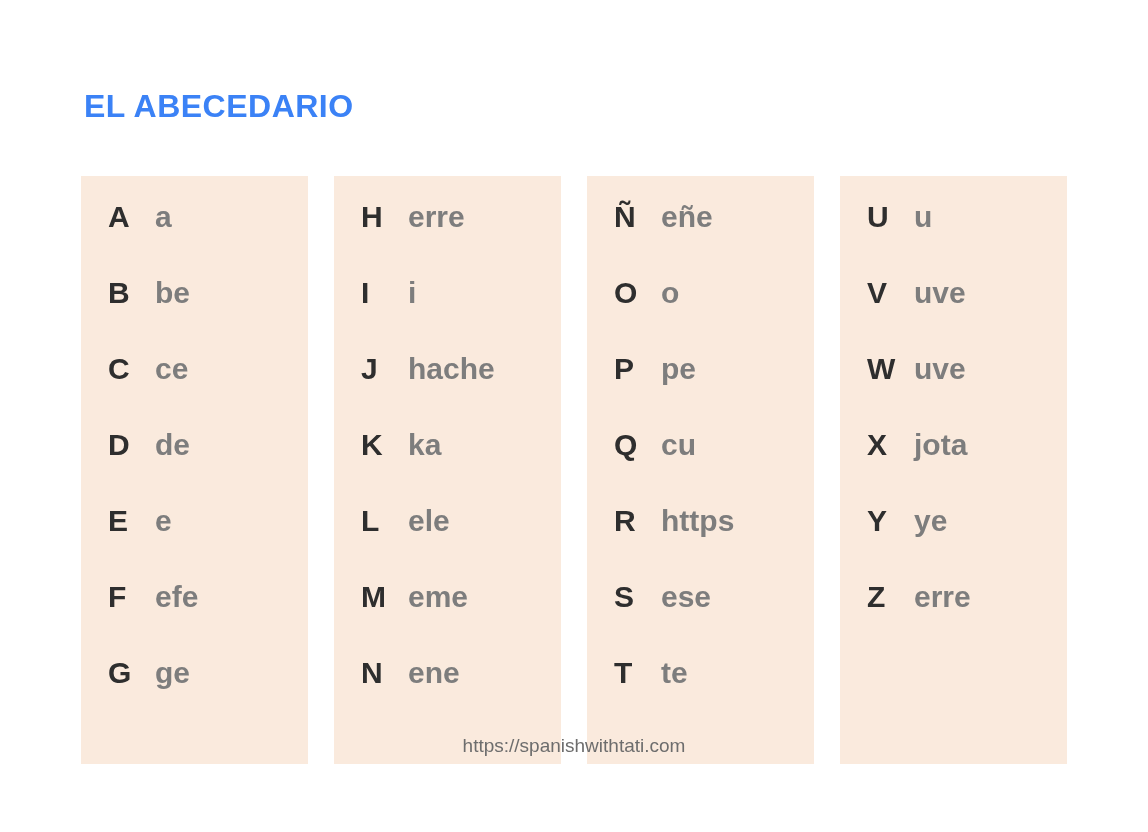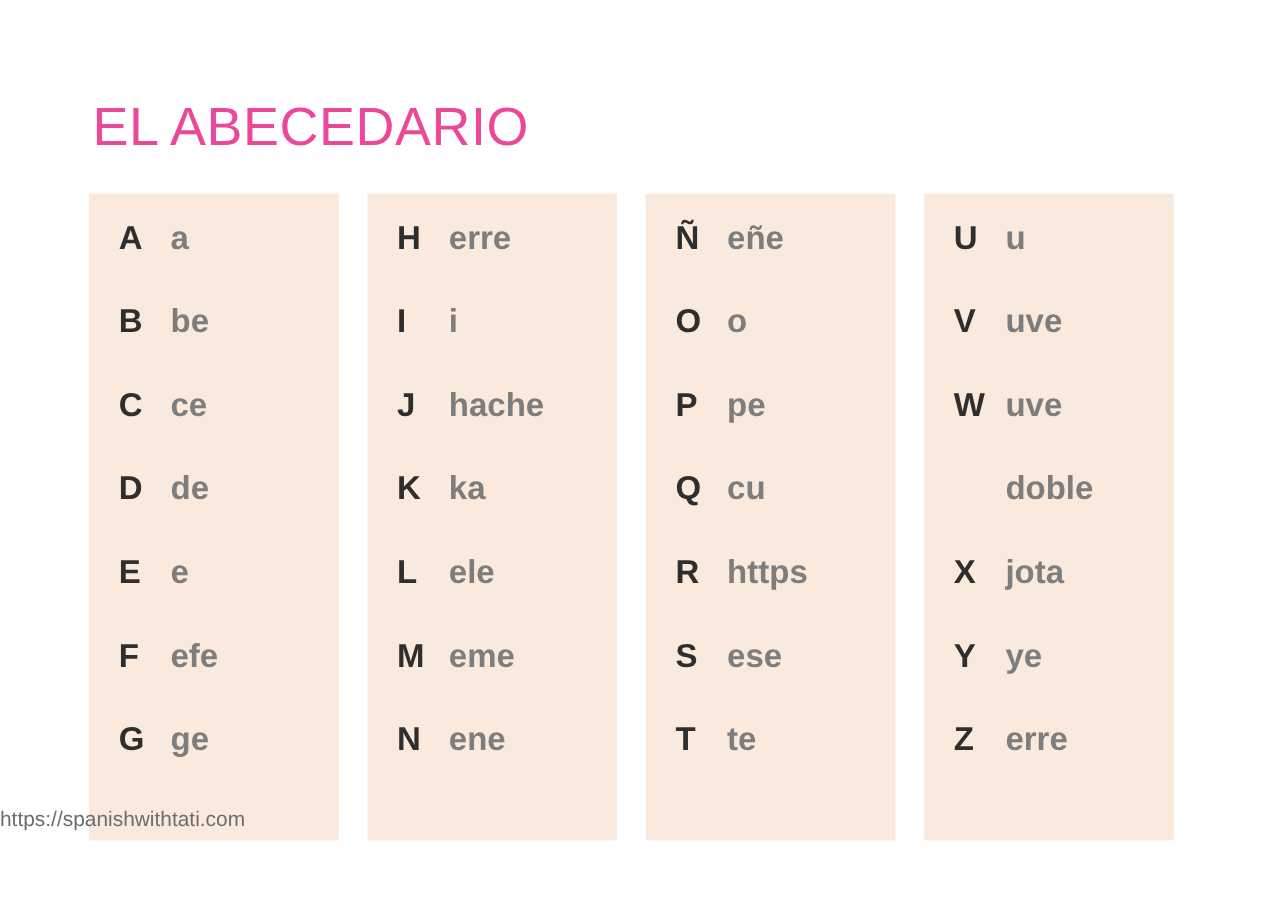--- a/index.html
+++ b/index.html
@@ -16,23 +16,23 @@
   }
   .page {
     position: absolute;
     inset: 0;
     background: #ffffff;
   }
   .title {
     position: absolute;
     left: 84px;
     top: 88px;
-    font-size: 49px;
-    font-weight: normal;
-    color: #ec4899;
+    font-size: 32px;
+    font-weight: bold;
+    color: #3b82f6;
     letter-spacing: 0.5px;
     white-space: nowrap;
   }
   .columns {
     position: absolute;
     left: 81px;
     top: 176px;
     width: 986px;
     display: flex;
     gap: 26px;
@@ -63,20 +63,21 @@
     font-weight: bold;
     color: #7d7d7d;
     line-height: 1;
     white-space: nowrap;
   }
   .credit {
     position: absolute;
     left: 0;
     right: 0;
     top: 735px;
+    text-align: center;
     font-size: 19px;
     color: #6d6d6d;
   }
 </style>
 </head>
 <body>
 
 <div class="page">
 
   <div class="title">EL ABECEDARIO</div>
@@ -183,24 +184,20 @@
       </div>
       <div class="row">
         <span class="letter">V</span>
         <span class="name">uve</span>
       </div>
       <div class="row">
         <span class="letter">W</span>
         <span class="name">uve</span>
       </div>
       <div class="row">
-        <span class="letter"></span>
-        <span class="name">doble</span>
-      </div>
-      <div class="row">
         <span class="letter">X</span>
         <span class="name">jota</span>
       </div>
       <div class="row">
         <span class="letter">Y</span>
         <span class="name">ye</span>
       </div>
       <div class="row">
         <span class="letter">Z</span>
         <span class="name">erre</span>

